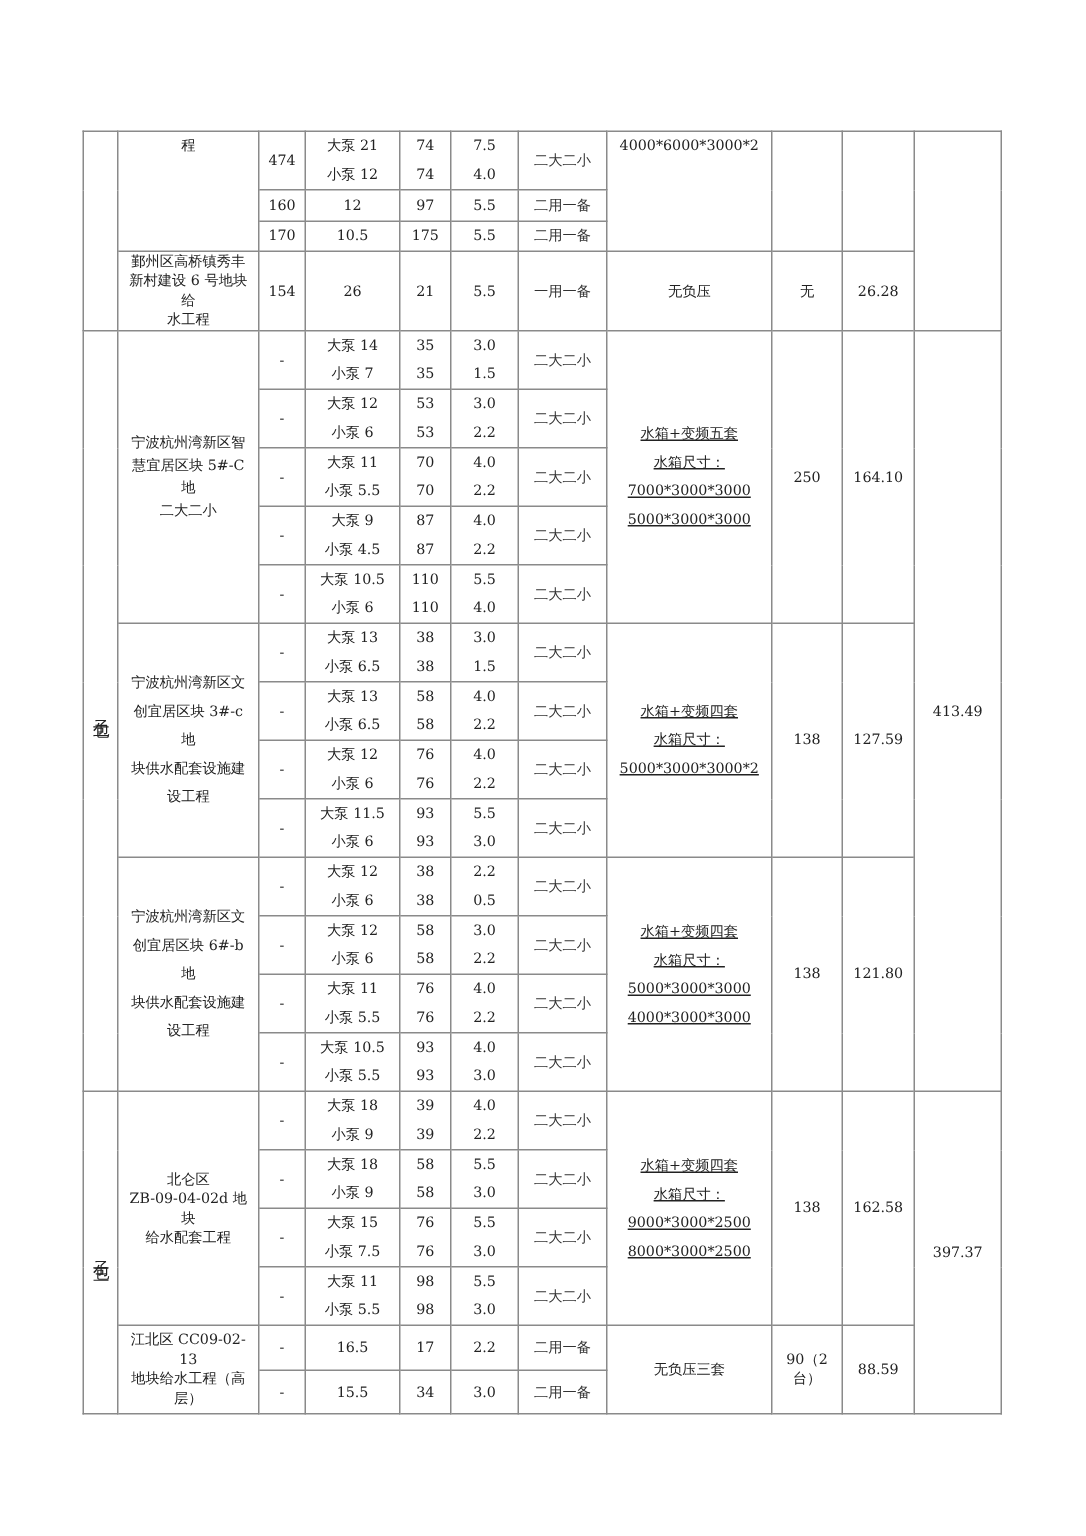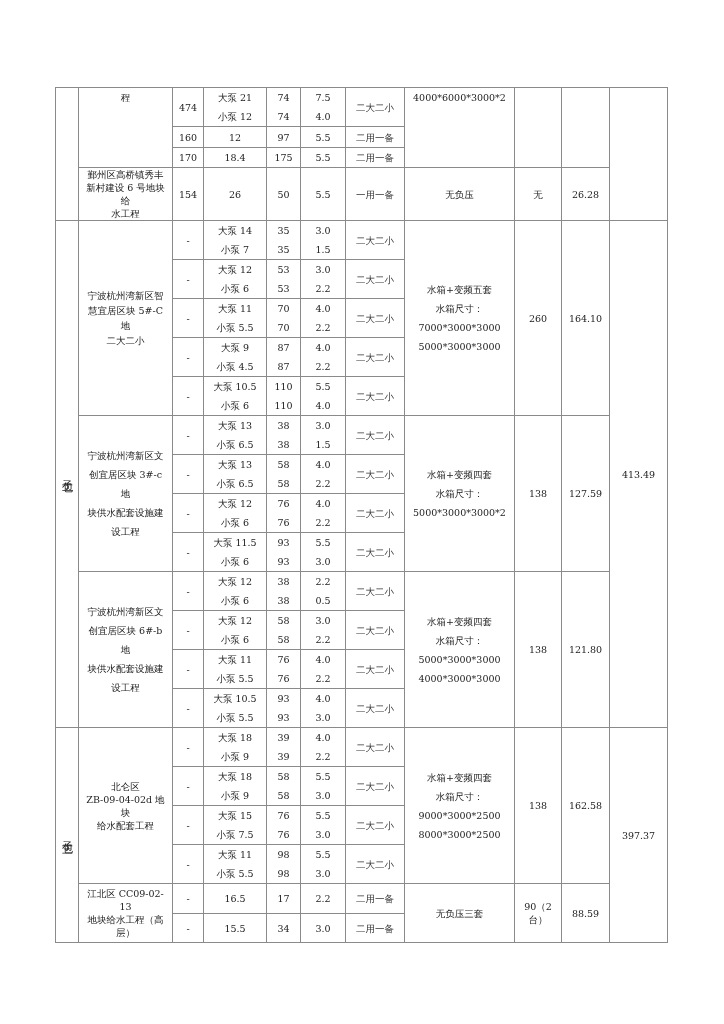--- a/index.html
+++ b/index.html
@@ -6,21 +6,21 @@
   body { width:724px; height:1024px; position:relative; overflow:hidden;
          font-family:"DejaVu Serif","Liberation Serif",serif; color:#222; }
   #sheet { position:absolute; left:55px; top:87px; }
   table { border-collapse:collapse; table-layout:fixed; }
   td { border:1px solid #8a8a8a; padding:0; text-align:center; vertical-align:middle;
        font-size:9.5px; line-height:13px; overflow:hidden; }
   .pkg { writing-mode:vertical-rl; text-orientation:upright; font-size:11px; letter-spacing:2px; }
   .proj { padding:0 6px; line-height:19px; font-size:9.5px; }
   .sub { display:block; line-height:19px; }
   .top-align { vertical-align:top; padding-top:3px; }
-  .tank { line-height:19px; }
+  .tank { line-height:19px;text-decoration:underline; }
   .gray { color:#333; }
 </style>
 </head>
 <body>
 
 <div id="sheet">
 <table>
   <colgroup>
     <col style="width:23px">
         <col style="width:94px">
@@ -60,35 +60,35 @@
   </tr>
   <tr style="height:21px">
     <td>160</td>
     <td>12</td>
     <td>97</td>
     <td>5.5</td>
     <td class="gray">二用一备</td>
   </tr>
   <tr style="height:20px">
     <td>170</td>
-    <td>18.4</td>
+    <td>10.5</td>
     <td>175</td>
     <td>5.5</td>
     <td class="gray">二用一备</td>
   </tr>
 
   <tr style="height:40px">
     <td class="proj" style="line-height:13px">
       <span style="display:block">鄞州区高桥镇秀丰</span>
       <span style="display:block">新村建设 6 号地块给</span>
       <span style="display:block">水工程</span>
     </td>
     <td>154</td>
     <td>26</td>
-    <td>50</td>
+    <td>21</td>
     <td>5.5</td>
     <td class="gray">一用一备</td>
     <td>无负压</td>
     <td>无</td>
     <td>26.28</td>
   </tr>
 
   <tr style="height:38.5px">
     <td rowspan="13" class="pkg">子包二</td>
     <td rowspan="5" class="proj" style="line-height:15px">
@@ -109,21 +109,21 @@
             <span class="sub">3.0</span>
             <span class="sub">1.5</span>
           </td>
     <td class="gray">二大二小</td>
     <td rowspan="5" class="tank">
       <span style="display:block">水箱+变频五套</span>
       <span style="display:block">水箱尺寸：</span>
       <span style="display:block">7000*3000*3000</span>
       <span style="display:block">5000*3000*3000</span>
     </td>
-    <td rowspan="5">260</td>
+    <td rowspan="5">250</td>
     <td rowspan="5">164.10</td>
     <td rowspan="13">413.49</td>
   </tr>
   <tr style="height:38.5px">
     <td>-</td>
     <td>
             <span class="sub">大泵 12</span>
             <span class="sub">小泵 6</span>
           </td>
     <td>

